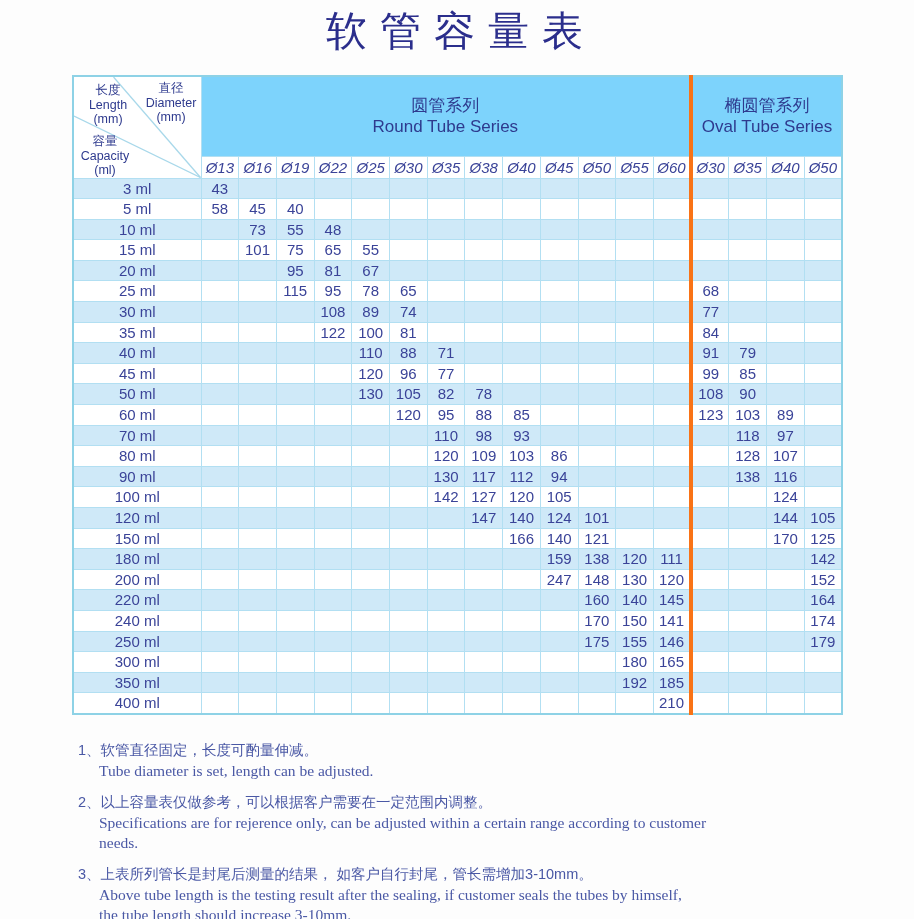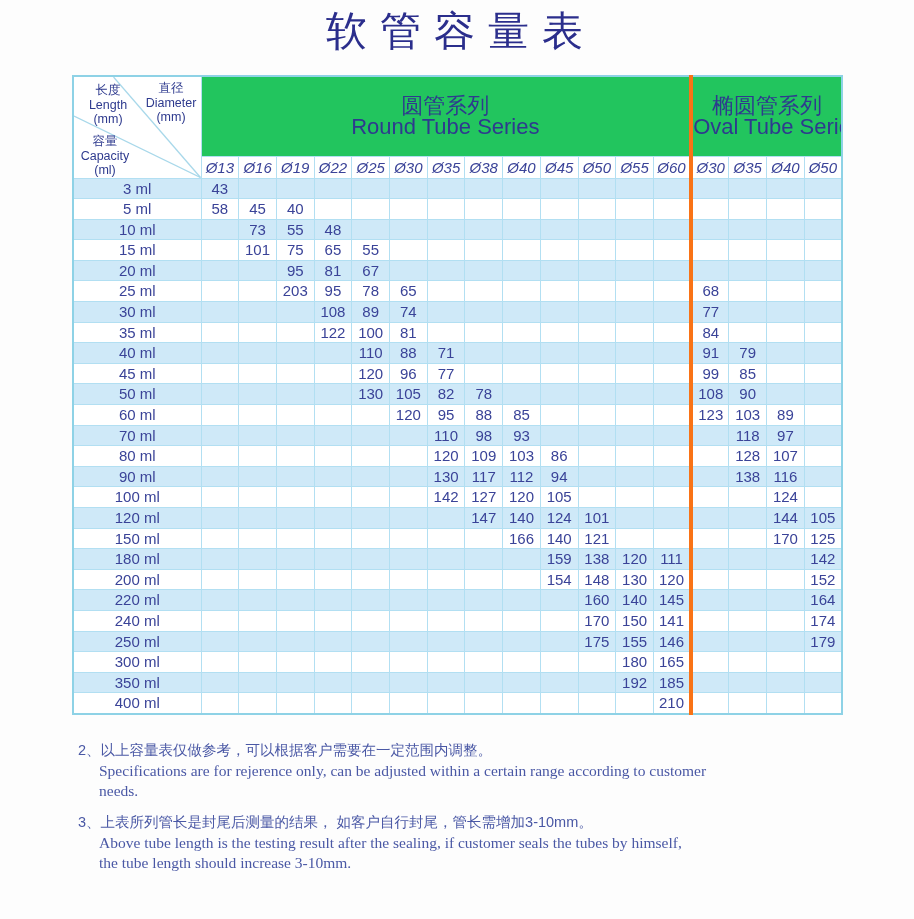--- a/index.html
+++ b/index.html
@@ -22,21 +22,21 @@
     border:1px solid #b2dff2; padding:0; margin:0;
     font-weight:normal; text-align:center; color:#3a4398;
     overflow:hidden; white-space:nowrap;
   }
   .cap .corner { width:128px; position:relative; background:#ffffff; padding:12px; }
   .corner svg { position:absolute; left:0; top:0; width:100%; height:100%; }
   .corner .lbl { position:absolute; font-size:12.5px; line-height:14.5px; color:#2e3a8e; text-align:center; }
   .corner .lbl-length   { left:2px;  top:6px;  width:64px; }
   .corner .lbl-diameter { left:66px; top:4px;  width:62px; }
   .corner .lbl-capacity { left:0px;  top:57px; width:62px; }
-  .cap .series { height:80px; font-size:22px; line-height:21px; color:#2e3a8e; background:#22c55e; }
+  .cap .series { height:80px; font-size:17px; line-height:21px; color:#2e3a8e; background:#7dd3fc; }
   .cap thead .dia th { height:21px; font-size:15px; line-height:21px; background:#ffffff; color:#3a4398;font-style:italic; }
   .cap tbody td { height:19.6px; font-size:15px; line-height:19.6px; }
   .cap tbody tr:nth-child(odd) td { background:#cfe9f8; }
   .cap tbody tr:nth-child(even) td { background:#ffffff; }
   .cap .sec { border-left:4px solid #f97316; }
   .notes { position:absolute; left:78px; top:740px; width:810px; color:#4a58a5; }
   .note { margin-bottom:11px; }
   .note-cn { font-size:14.5px; line-height:21px; }
   .note-en { font-family:"Liberation Serif", serif; font-size:15.5px; line-height:20px; padding-left:21px; }
 </style>
@@ -198,21 +198,21 @@
           <td></td>
           <td class="sec"></td>
           <td></td>
           <td></td>
           <td></td>
         </tr>
         <tr>
           <td>25 ml</td>
           <td></td>
           <td></td>
-          <td>203</td>
+          <td>115</td>
           <td>95</td>
           <td>78</td>
           <td>65</td>
           <td></td>
           <td></td>
           <td></td>
           <td></td>
           <td></td>
           <td></td>
           <td></td>
@@ -485,21 +485,21 @@
           <td>200 ml</td>
           <td></td>
           <td></td>
           <td></td>
           <td></td>
           <td></td>
           <td></td>
           <td></td>
           <td></td>
           <td></td>
-          <td>154</td>
+          <td>247</td>
           <td>148</td>
           <td>130</td>
           <td>120</td>
           <td class="sec"></td>
           <td></td>
           <td></td>
           <td>152</td>
         </tr>
         <tr>
           <td>220 ml</td>
@@ -618,20 +618,24 @@
           <td>210</td>
           <td class="sec"></td>
           <td></td>
           <td></td>
           <td></td>
         </tr>
       </tbody>
   </table>
 
   <div class="notes">
+    <div class="note">
+      <div class="note-cn">1、软管直径固定，长度可酌量伸减。</div>
+      <div class="note-en">Tube diameter is set, length can be adjusted.</div>
+    </div>
     <div class="note">
       <div class="note-cn">2、以上容量表仅做参考，可以根据客户需要在一定范围内调整。</div>
       <div class="note-en">Specifications are for rejerence only, can be adjusted within a certain range according to customer</div>
       <div class="note-en">needs.</div>
     </div>
     <div class="note">
       <div class="note-cn">3、上表所列管长是封尾后测量的结果， 如客户自行封尾，管长需增加3-10mm。</div>
       <div class="note-en">Above tube length is the testing result after the sealing, if customer seals the tubes by himself,</div>
       <div class="note-en">the tube length should increase 3-10mm.</div>
     </div>

